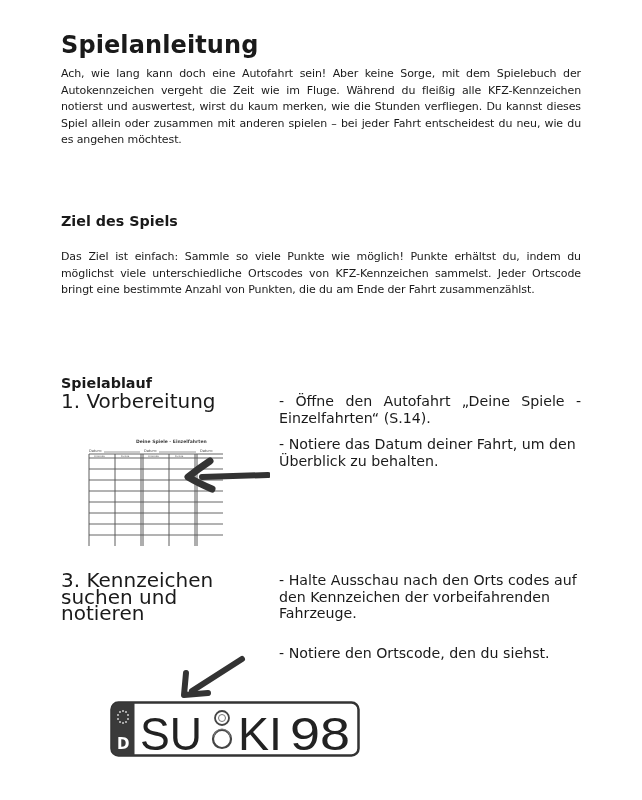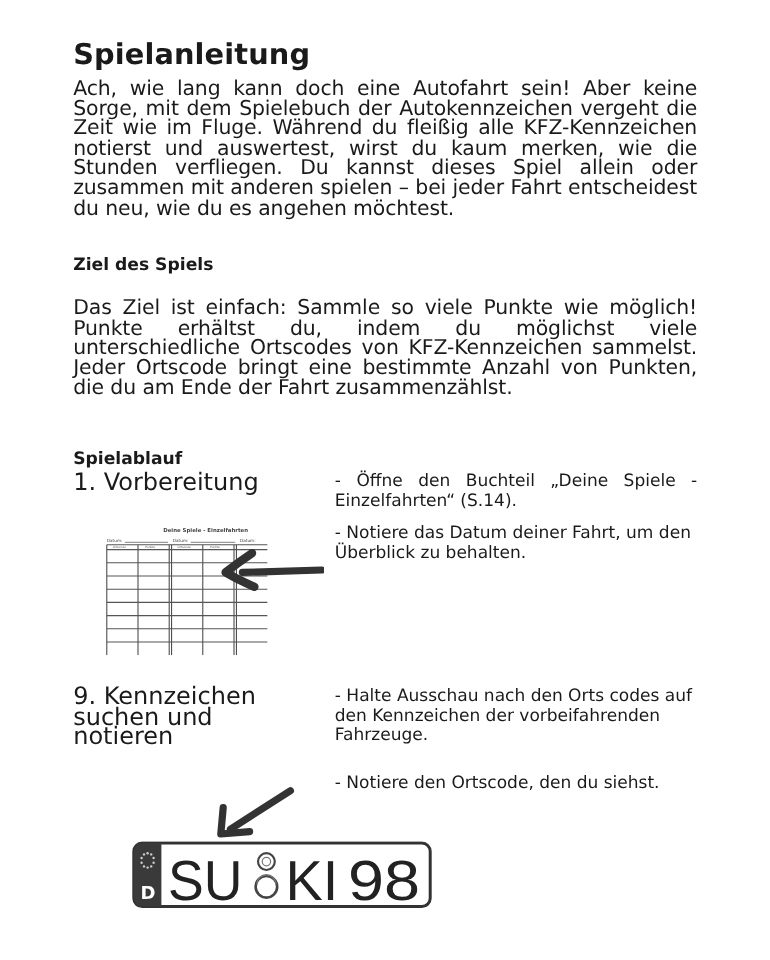--- a/index.html
+++ b/index.html
@@ -1,19 +1,19 @@
 <!DOCTYPE html>
 <html><head>
 <meta charset="utf-8">
 <style>
   html, body { margin: 0; padding: 0; background: #ffffff; }
   body { width: 642px; height: 800px; position: relative; overflow: hidden;
          font-family: "DejaVu Sans", sans-serif; color: #1a1a1a; }
   h1 { position: absolute; left: 61px; top: 31px; margin: 0; font-size: 24px; font-weight: bold; letter-spacing: 0.1px; }
-  .para { position: absolute; left: 61px; width: 520px; margin: 0; font-size: 17px; line-height: 16.6px; text-align: justify; letter-spacing: -0.1px; }
+  .para { position: absolute; left: 61px; width: 520px; margin: 0; font-size: 11px; line-height: 16.6px; text-align: justify; letter-spacing: -0.1px; }
   .p-intro { top: 66px; }
   h2 { position: absolute; left: 61px; margin: 0; font-size: 14.3px; font-weight: bold; }
   .h-ziel { top: 213px; text-align: center; }
   .p-ziel { top: 249px; }
   .h-ablauf { top: 375px; }
   .step-label { position: absolute; left: 61px; margin: 0; font-size: 20px; line-height: 16.6px; }
   .step-1-label { top: 393px; }
   .step-2-label { top: 572px; }
   .bullet { position: absolute; left: 279px; width: 302px; margin: 0; font-size: 14.2px; line-height: 16.6px; }
   .b1a { top: 393px; text-align: justify; }
@@ -30,21 +30,21 @@
 
 <h1>Spielanleitung</h1>
 <p class="para p-intro">Ach, wie lang kann doch eine Autofahrt sein! Aber keine Sorge, mit dem Spielebuch der Autokennzeichen vergeht die Zeit wie im Fluge. Während du fleißig alle KFZ-Kennzeichen notierst und auswertest, wirst du kaum merken, wie die Stunden verfliegen. Du kannst dieses Spiel allein oder zusammen mit anderen spielen – bei jeder Fahrt entscheidest du neu, wie du es angehen möchtest.</p>
 
 <h2 class="h-ziel">Ziel des Spiels</h2>
 <p class="para p-ziel">Das Ziel ist einfach: Sammle so viele Punkte wie möglich! Punkte erhältst du, indem du möglichst viele unterschiedliche Ortscodes von KFZ-Kennzeichen sammelst. Jeder Ortscode bringt eine bestimmte Anzahl von Punkten, die du am Ende der Fahrt zusammenzählst.</p>
 
 <h2 class="h-ablauf">Spielablauf</h2>
 
 <p class="step-label step-1-label">1. Vorbereitung</p>
-<p class="bullet b1a">- Öffne den Buchteil „Deine Spiele - Einzelfahrten“ (S.14).</p>
+<p class="bullet b1a">- Öffne den Autofahrt „Deine Spiele - Einzelfahrten“ (S.14).</p>
 <p class="bullet b1b">- Notiere das Datum deiner Fahrt, um den Überblick zu behalten.</p>
 
 <svg class="mini-sheet" viewBox="0 0 135 110" width="135" height="110">
   <text x="48" y="7" font-size="4.5" font-weight="bold" fill="#444" font-family="DejaVu Sans, sans-serif">Deine Spiele - Einzelfahrten</text>
   <g font-size="3.5" fill="#444" font-family="DejaVu Sans, sans-serif">
     <text x="1" y="16">Datum:</text>
     <text x="56" y="16">Datum:</text>
     <text x="112" y="16">Datum:</text>
   </g>
   <g stroke="#999" stroke-width="1.2">
@@ -77,21 +77,21 @@
     <text x="60" y="21">Ortscode</text>
     <text x="87" y="21">Punkte</text>
   </g>
 </svg>
 
 <svg class="arrow1" width="90" height="40" viewBox="0 0 90 40">
   <path d="M88 20 L22 22" stroke="#333" stroke-width="6" stroke-linecap="round" fill="none"></path>
   <path d="M30 6 Q18 14 8 22 Q18 28 32 34" stroke="#333" stroke-width="7" stroke-linecap="round" stroke-linejoin="round" fill="none"></path>
 </svg>
 
-<p class="step-label step-2-label" style="width:200px">9. Kennzeichen suchen und notieren</p>
+<p class="step-label step-2-label" style="width:200px">3. Kennzeichen suchen und notieren</p>
 <p class="bullet b2a">- Halte Ausschau nach den Orts codes auf den Kennzeichen der vorbeifahrenden Fahrzeuge.</p>
 <p class="bullet b2b">- Notiere den Ortscode, den du siehst.</p>
 
 <svg class="arrow2" width="70" height="45" viewBox="0 0 70 45">
   <path d="M62 4 L12 36" stroke="#333" stroke-width="6" stroke-linecap="round" fill="none"></path>
   <path d="M6 18 L4 40 L28 38" stroke="#333" stroke-width="6" stroke-linecap="round" stroke-linejoin="round" fill="none"></path>
 </svg>
 
 <svg class="plate" viewBox="0 0 250 56" width="250" height="56">
   <rect x="1.5" y="1.5" width="247" height="53" rx="7" ry="7" fill="#fff" stroke="#333" stroke-width="2.5"></rect>

